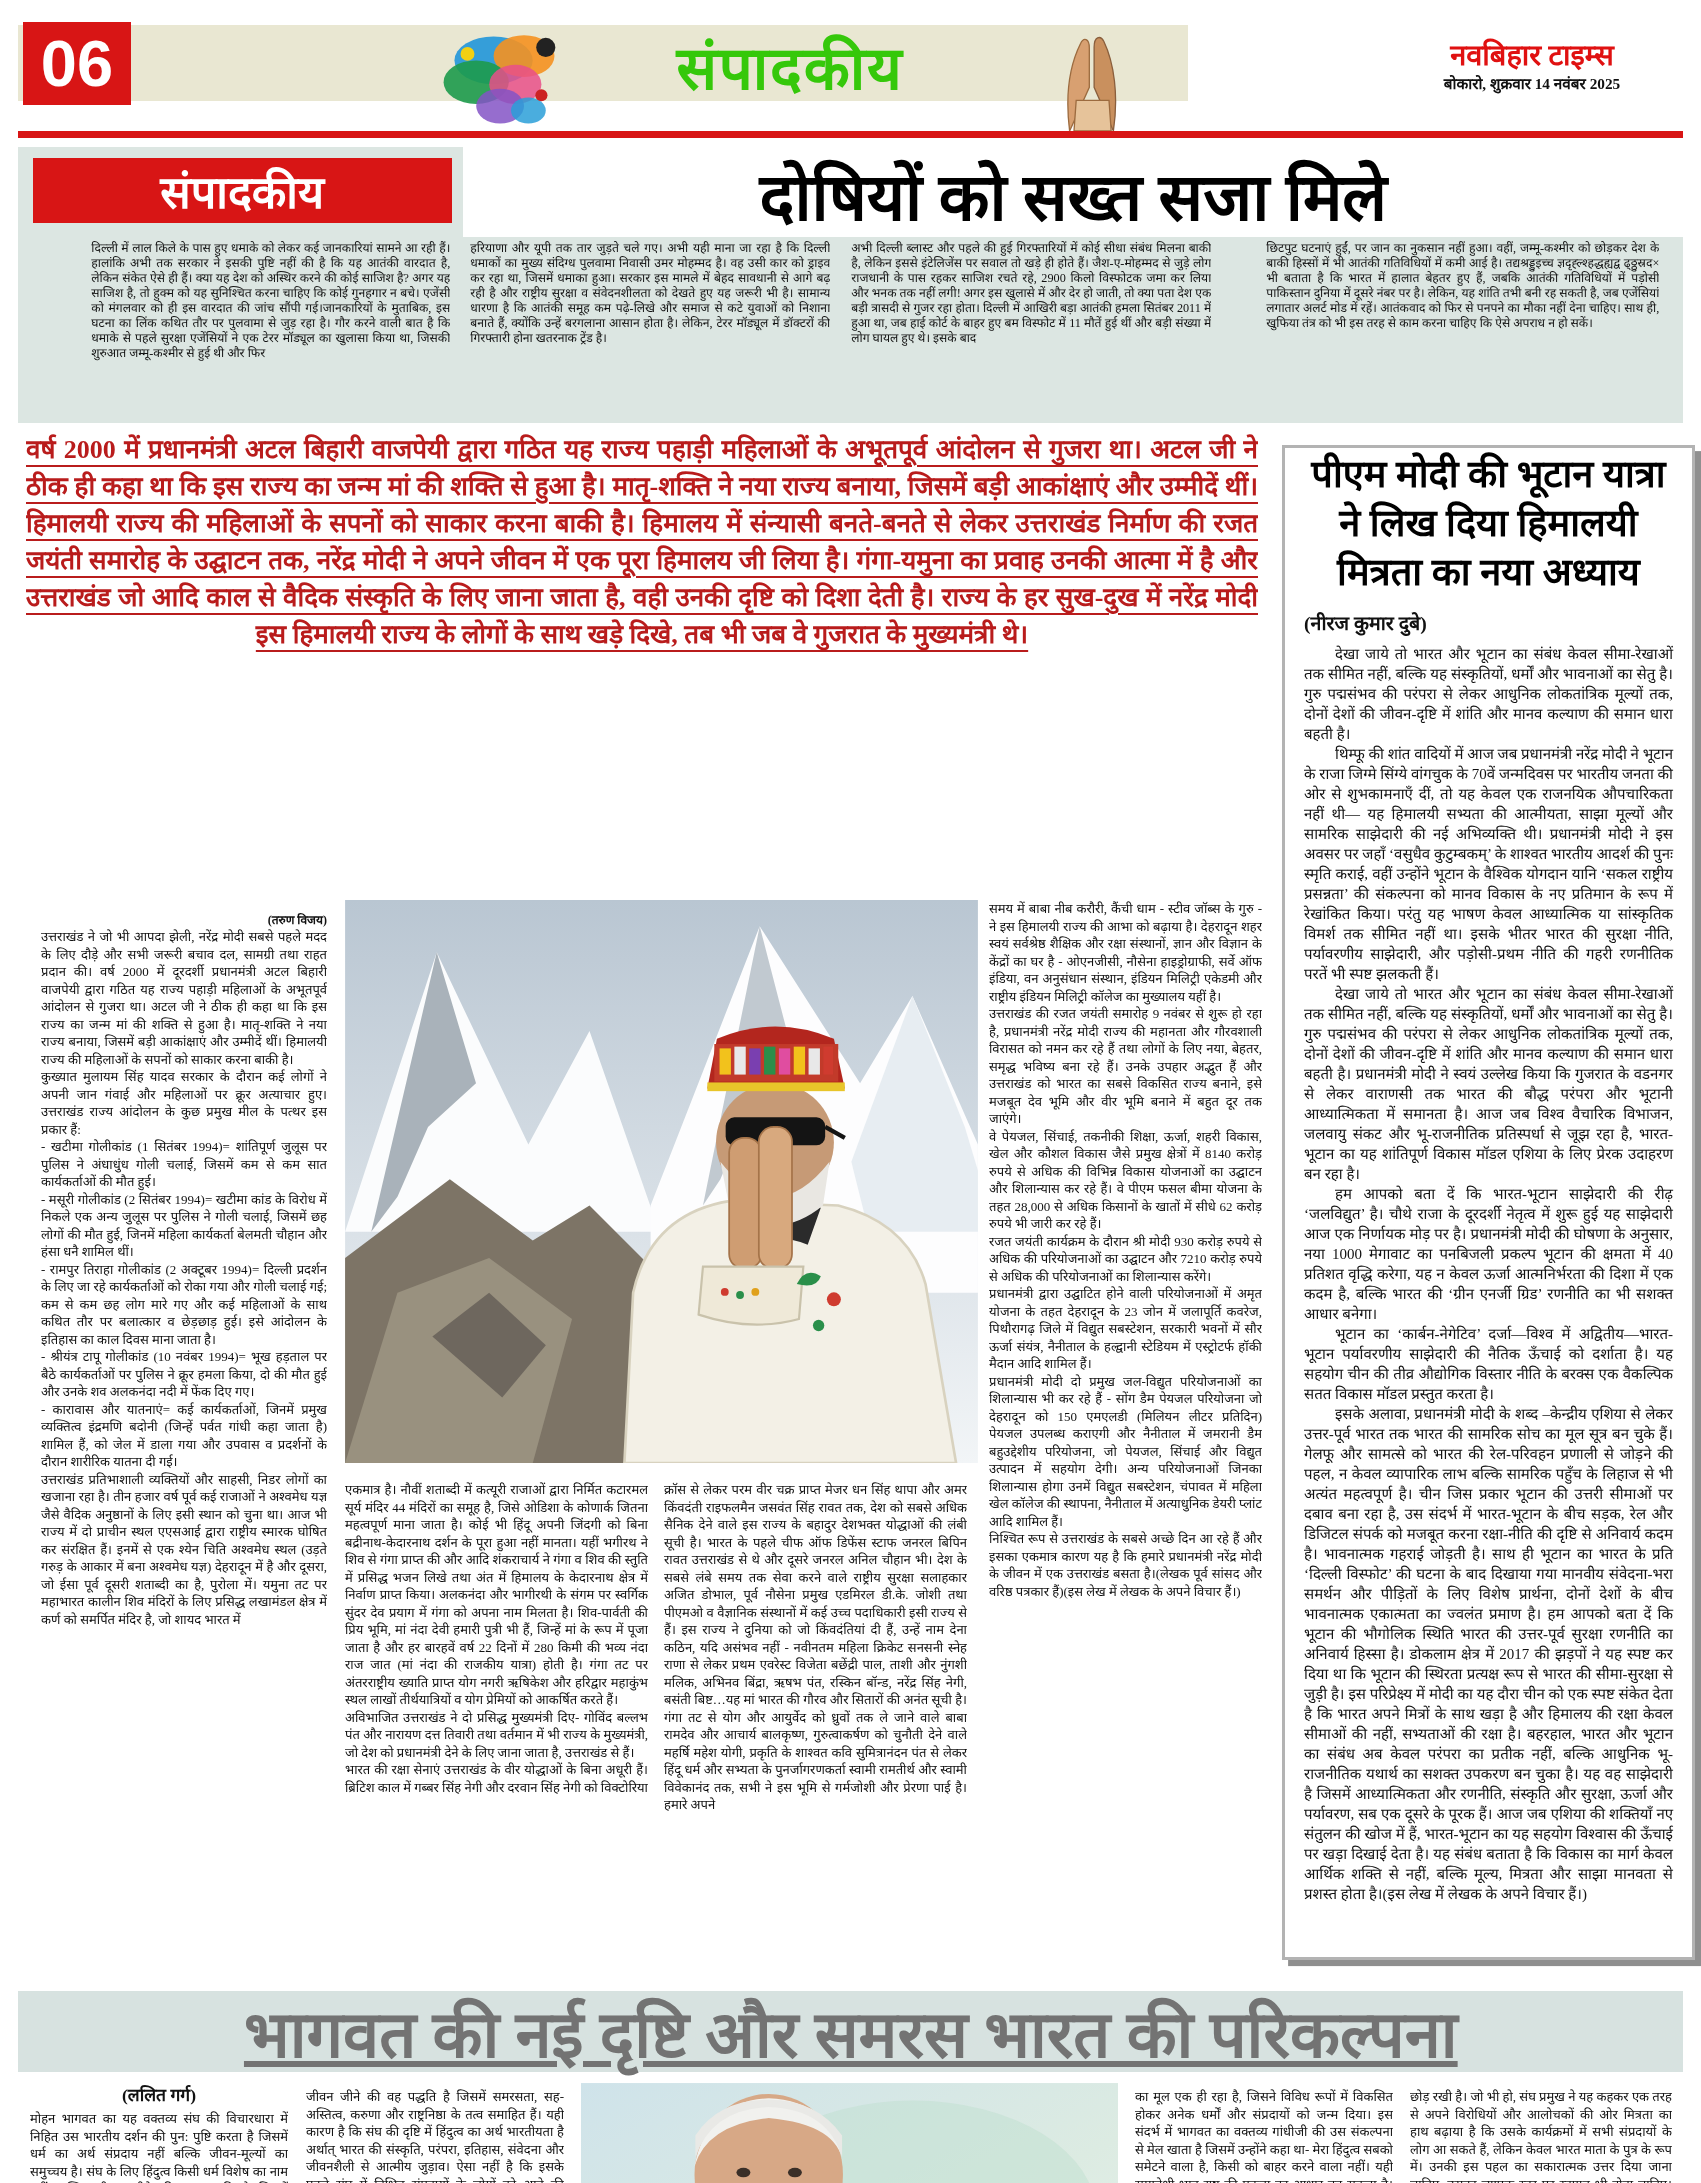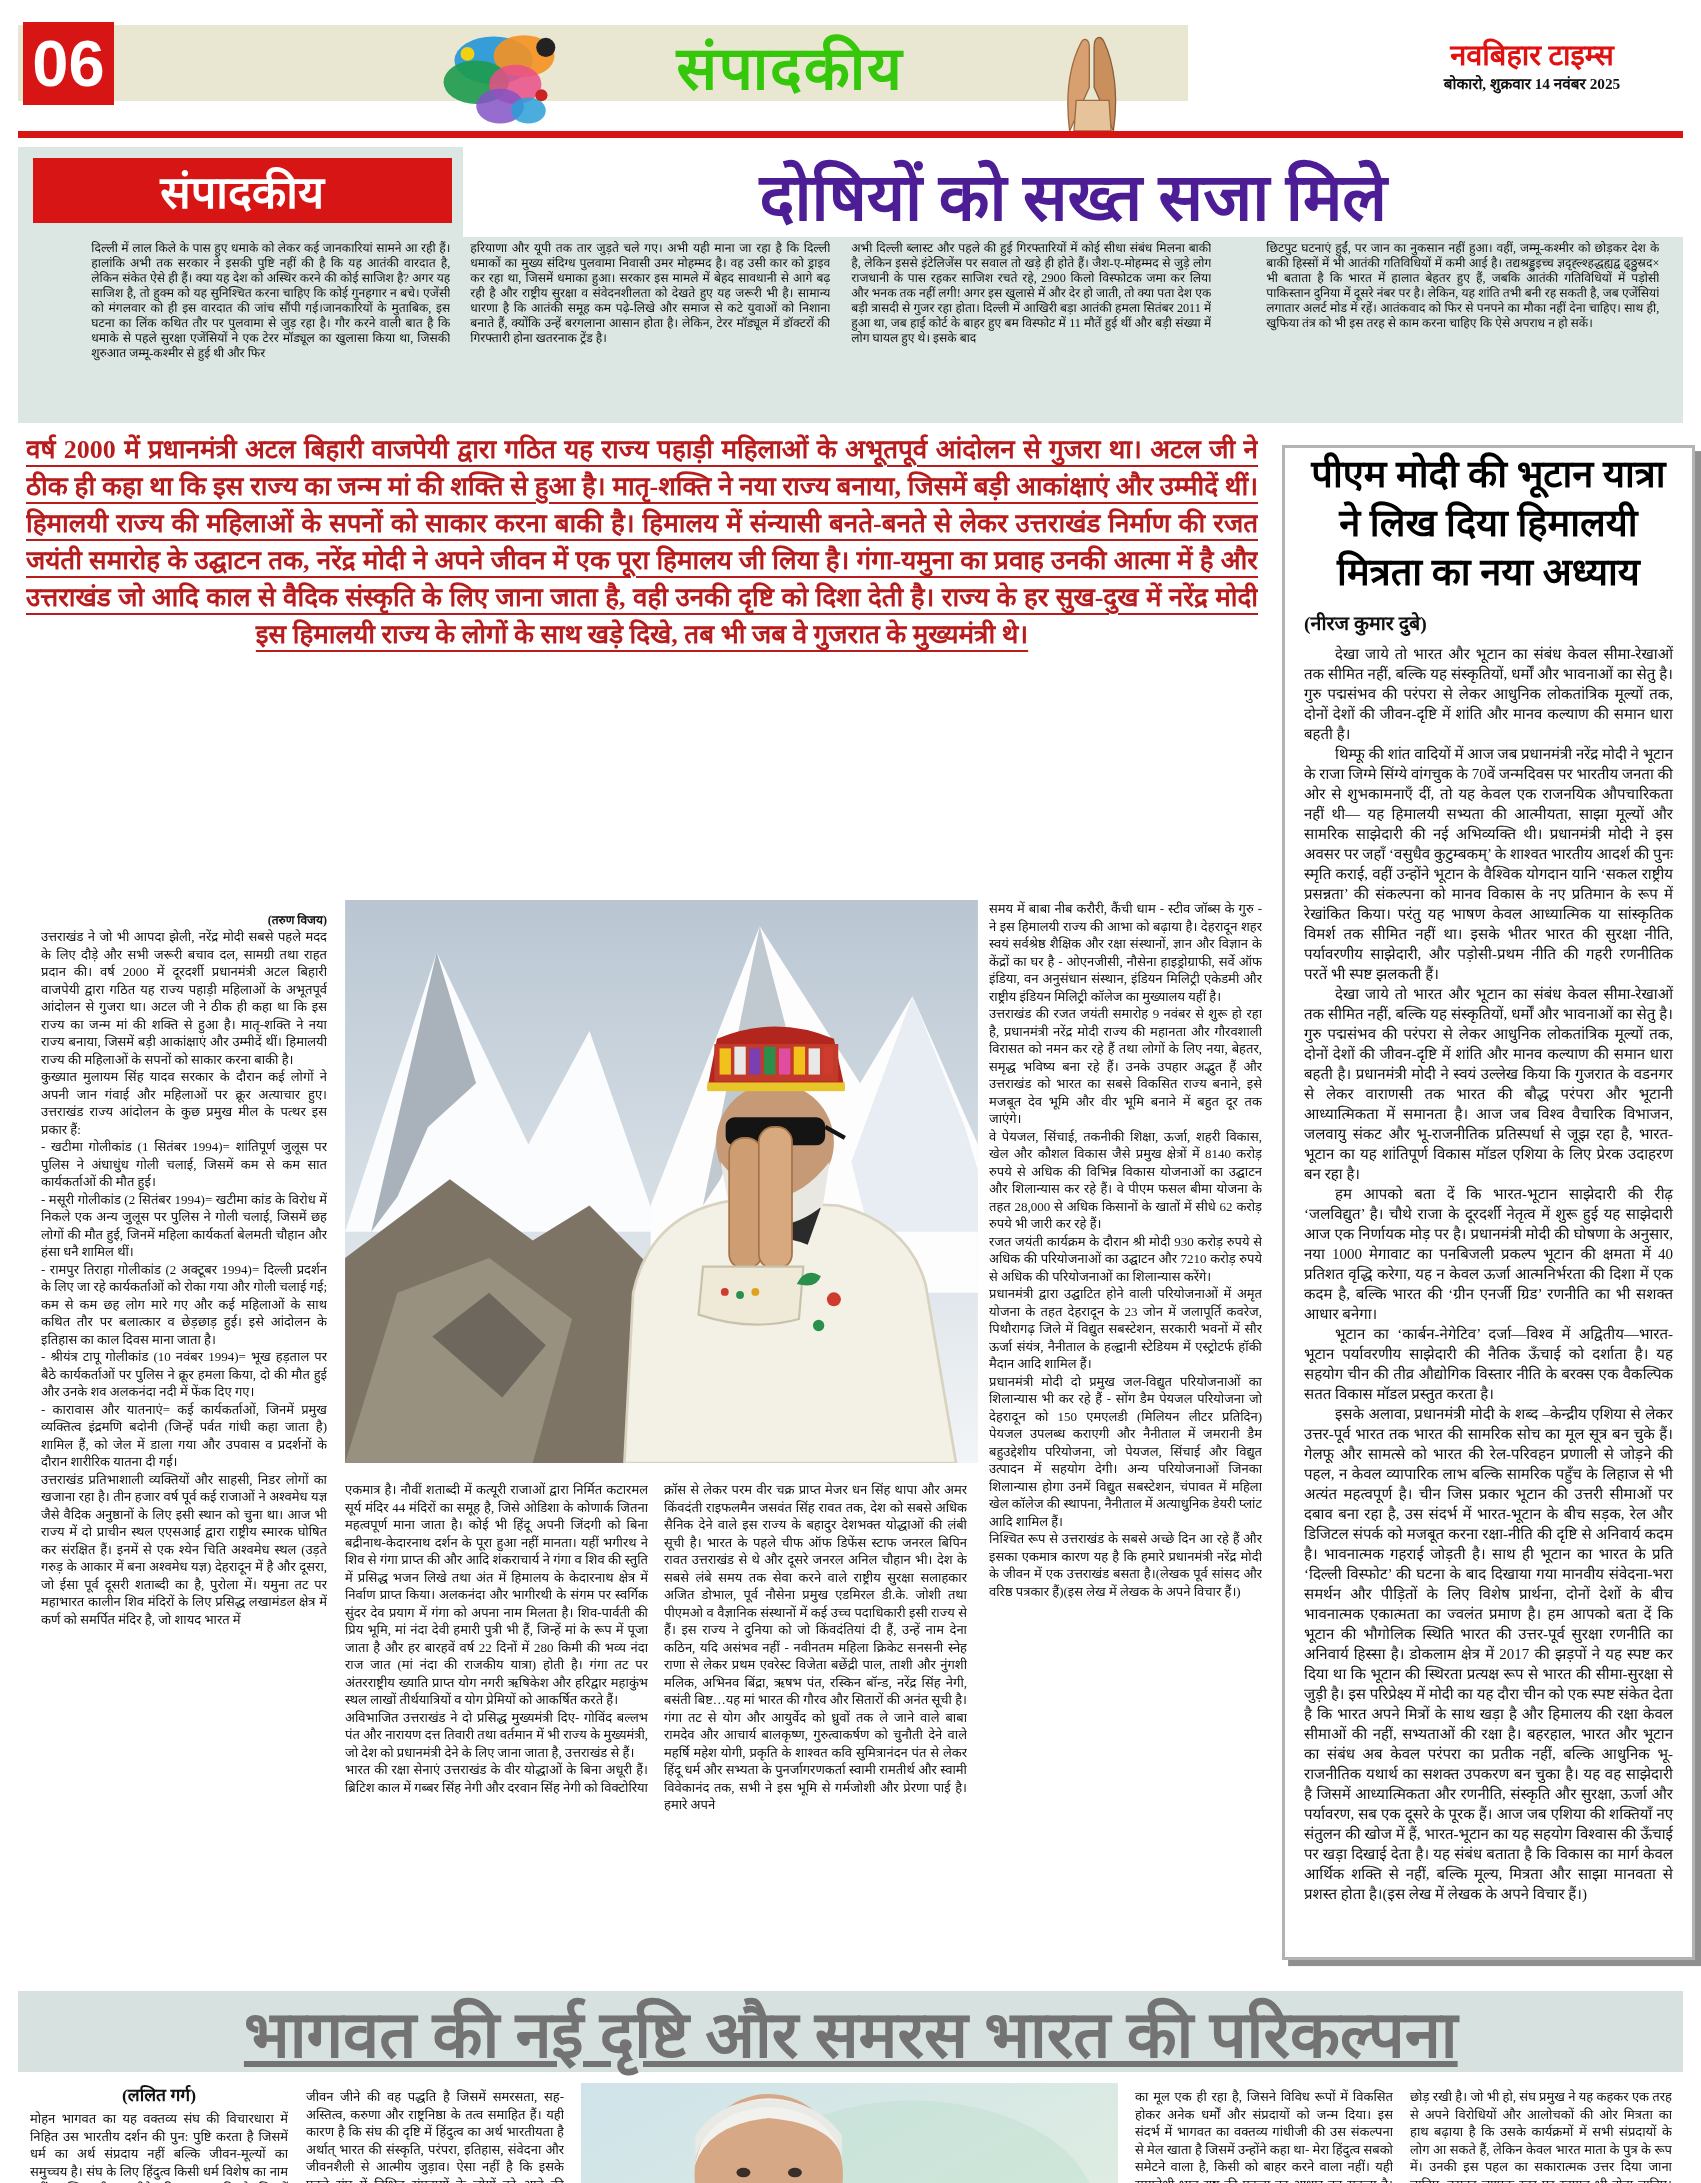--- a/index.html
+++ b/index.html
@@ -2,33 +2,33 @@
 <html lang="hi" style="font-size:7px"><head>
 <meta charset="utf-8">
 <style>
   html,body{margin:0;padding:0;background:#ffffff;}
   .page{position:relative;width:1701px;height:2733px;background:#ffffff;overflow:hidden;
         font-family:"Liberation Serif","DejaVu Sans",serif;color:#111;}
   .abs{position:absolute;}
   .just{text-align:justify;white-space:pre-line;overflow:hidden;}
   
   .banner{left:18.3px;top:25px;width:1170px;height:76px;background:#e9e7d2;}
-  .pagenum{left:23px;top:22px;width:91px;height:83px;background:#d81515;color:#fff;
+  .pagenum{left:23px;top:22px;width:108px;height:83px;background:#d81515;color:#fff;
            display:flex;align-items:center;justify-content:center;
            font-weight:bold;font-size:65px;font-family:"Liberation Sans",sans-serif;}
   .section-green{left:624px;top:31px;width:332px;height:70px;display:flex;align-items:center;justify-content:center;
            color:#35c80a;font-weight:bold;font-size:60px;letter-spacing:1.7px;}
   .masthead{left:1375px;top:34px;width:314px;text-align:center;color:#e01111;font-weight:bold;font-size:29px;}
   .dateline{left:1375px;top:73px;width:314px;text-align:center;color:#111;font-weight:bold;font-size:15.3px;}
   .redrule{left:18.3px;top:131px;width:1665px;height:7.4px;background:#d81515;}
   
   .graypanel{left:18.3px;top:147px;width:1665px;height:276px;background:#dce6e2;}
   .edit-cutout{left:445px;top:0;width:1220px;height:90px;background:#ffffff;}
   .edit-headline{left:445px;top:3.5px;width:1220px;height:86px;display:flex;align-items:center;justify-content:center;
-           font-weight:bold;font-size:66px;color:#4c1d95;}
+           font-weight:bold;font-size:66px;color:#000000;}
   .edit-redbox{left:14.4px;top:11.4px;width:419px;height:65px;background:#d81515;color:#fff;
            display:flex;align-items:center;justify-content:center;font-weight:bold;font-size:45px;}
   .edit-col{top:94px;height:176px;font-size:12.2px;line-height:15px;}
   
   .standfirst{left:26px;top:431px;width:1232px;height:300px;
            font-weight:bold;font-size:26px;line-height:37px;color:#b91c1c;
            text-align:justify;text-align-last:center;
            text-decoration:underline;text-decoration-thickness:1.7px;text-underline-offset:6.5px;overflow:hidden;}
   
   .sidebar{left:1282px;top:445px;width:413px;height:1515px;background:#fff;box-sizing:border-box;

